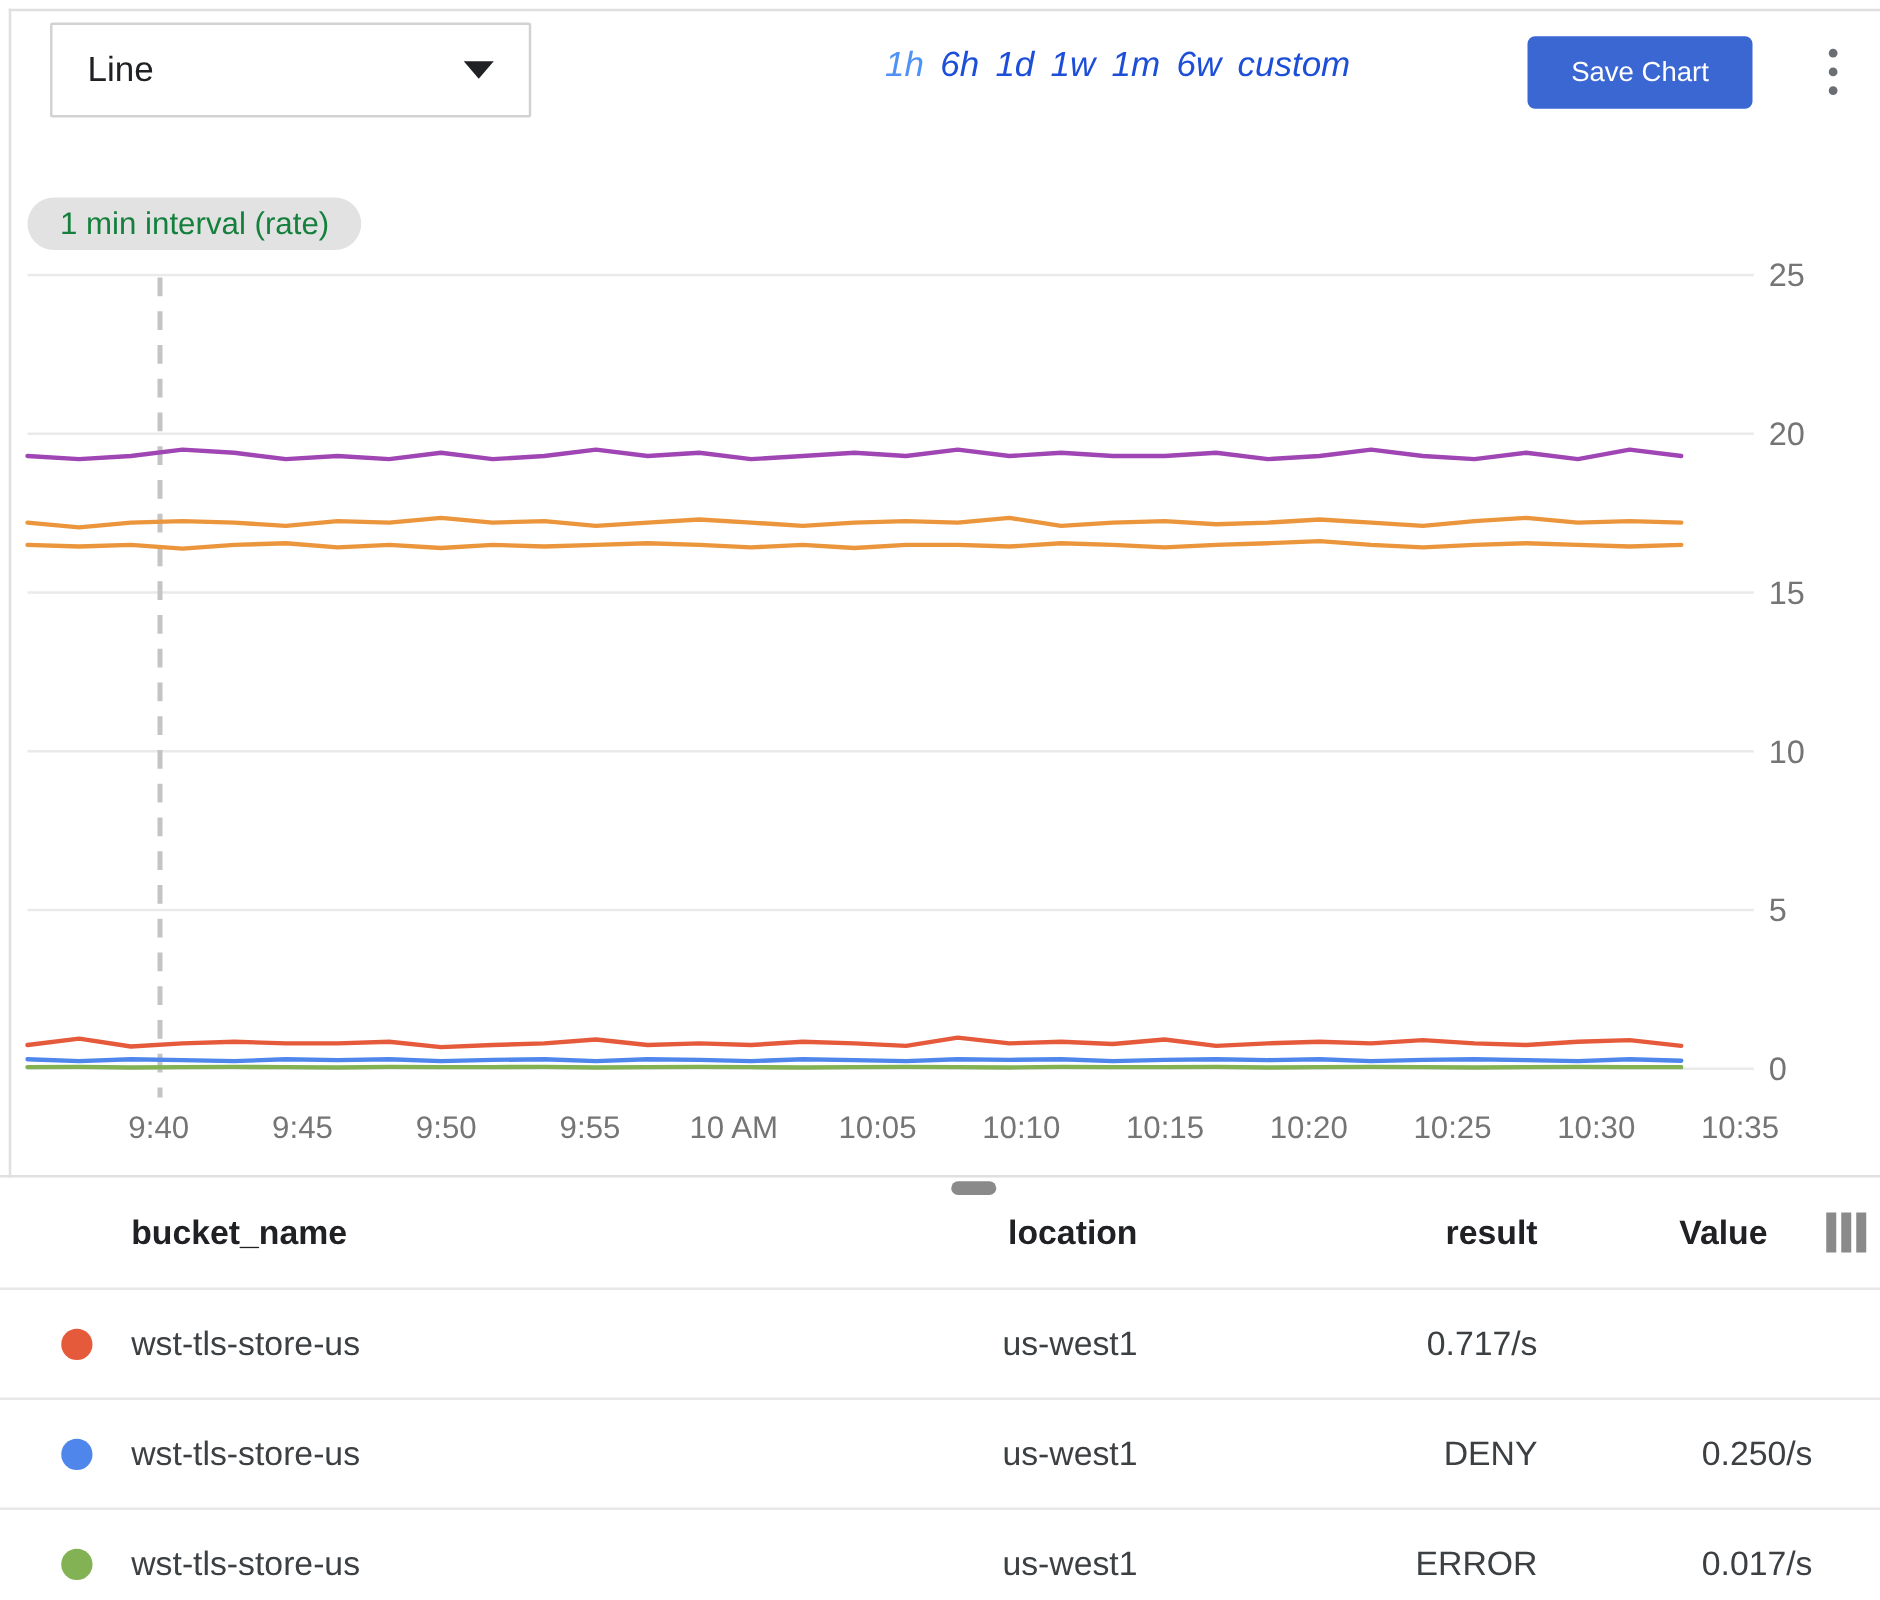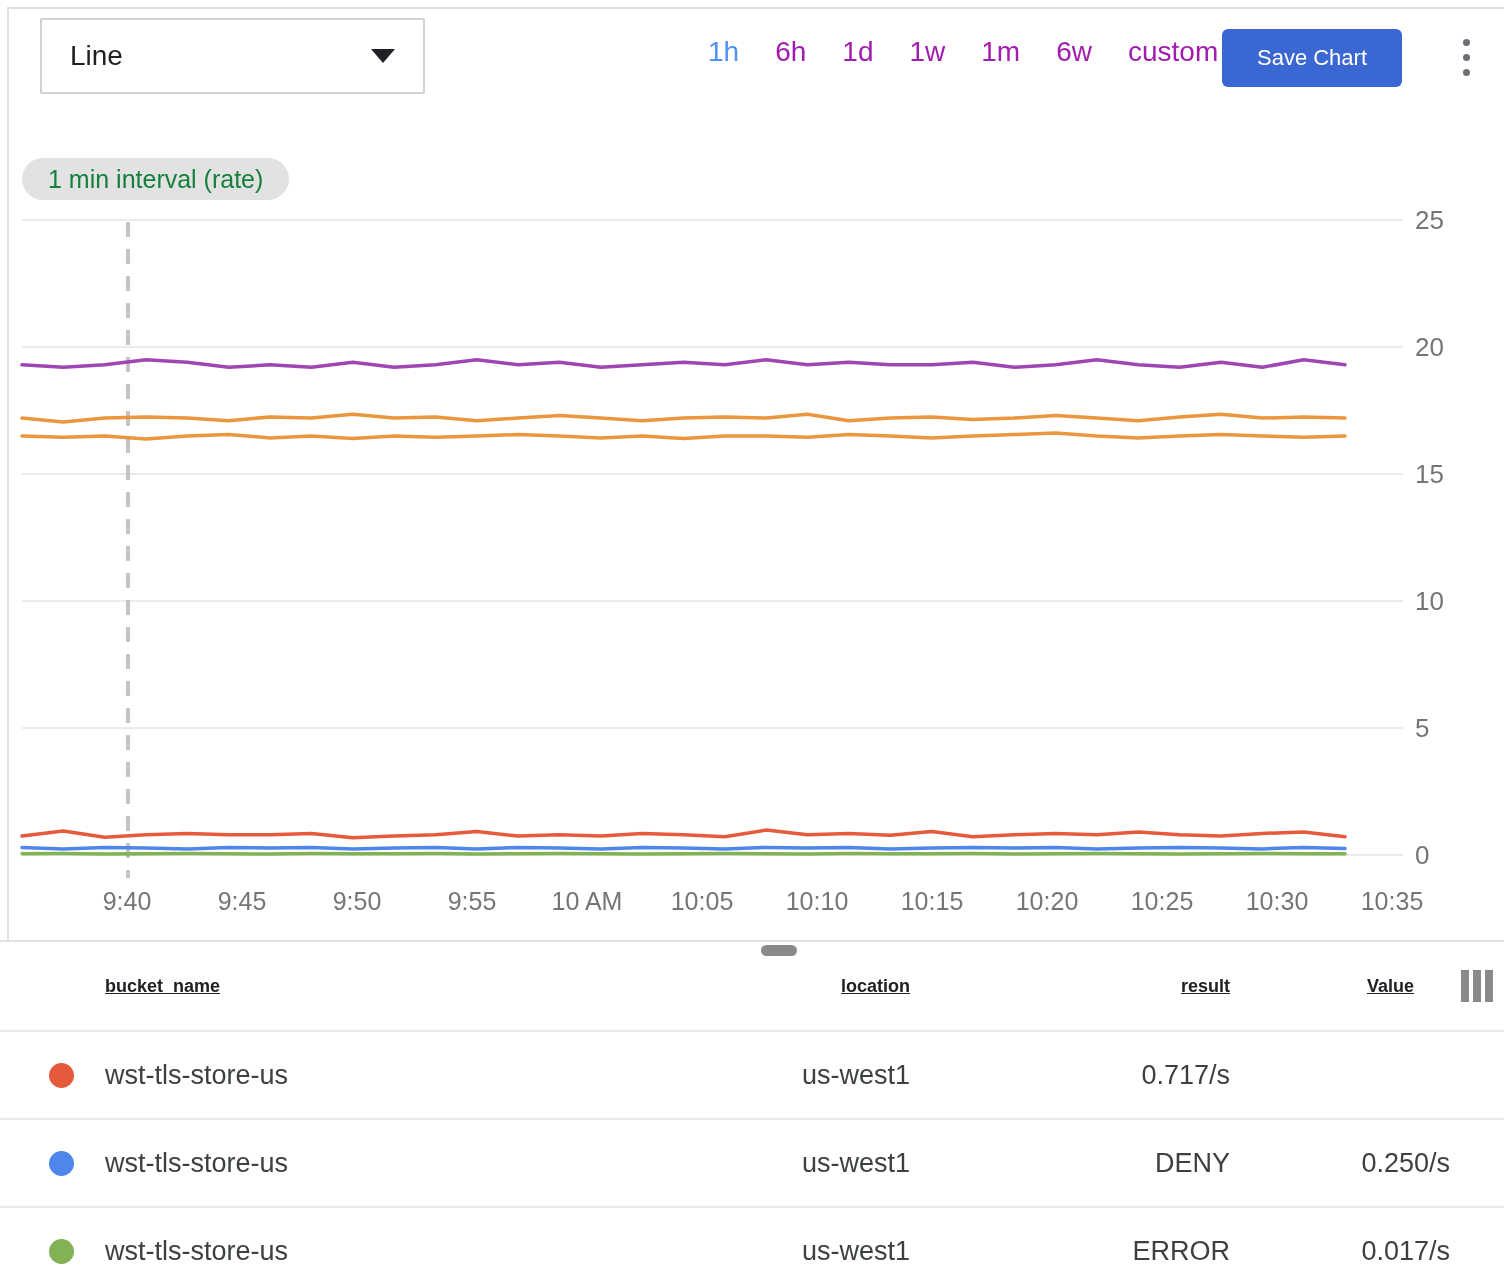--- a/index.html
+++ b/index.html
@@ -9,42 +9,42 @@
        border-top:2px solid #e0e0e0;border-left:2px solid #e0e0e0;pointer-events:none;}
   
   .toolbar{position:absolute;left:0;top:2px;width:1504px;height:100px;background:#fff;
        border-bottom:2px solid #e4e4e4;}
   .chart-type-select{position:absolute;left:40px;top:16px;width:385px;height:76px;
        background:#fff;border:2px solid #d2d2d2;border-radius:2px;box-sizing:border-box;
        display:flex;align-items:center;justify-content:space-between;padding:0 28px;cursor:pointer;}
   .chart-type-select .label{font-size:28px;color:#202124;}
   .caret{width:0;height:0;border-left:12px solid transparent;border-right:12px solid transparent;
        border-top:14px solid #202124;}
-  .ranges{position:absolute;left:708px;top:0;height:100px;display:flex;align-items:center;gap:36px;}
-  .range{font-size:28px;color:#a21caf;cursor:pointer;white-space:nowrap;}
+  .ranges{position:absolute;left:708px;top:0;height:100px;display:flex;align-items:center;gap:13px;font-style:italic;}
+  .range{font-size:28px;color:#1d4ed8;cursor:pointer;white-space:nowrap;}
   .range.active{color:#4E92F5;}
   .save-btn{position:absolute;left:1222px;top:27px;width:180px;height:58px;background:#3B67D2;
        border:none;border-radius:6px;color:#fff;font-size:22px;font-family:inherit;cursor:pointer;
        display:flex;align-items:center;justify-content:center;}
   .kebab{position:absolute;left:1444px;top:26px;width:44px;height:58px;display:flex;flex-direction:column;
        align-items:center;justify-content:center;gap:8px;cursor:pointer;}
   .kebab i{width:7px;height:7px;border-radius:50%;background:#6b6f73;}
   
   .chart-section{position:absolute;left:0;top:100px;width:1504px;height:840px;background:#fff;}
   .interval-badge{position:absolute;left:22px;top:58px;height:42px;border-radius:22px;background:#e2e2e2;
        display:inline-flex;align-items:center;padding:0 26px;font-size:25px;color:#15803d;}
   #chart-svg{position:absolute;left:0;top:0;}
   
   .table-divider{position:absolute;left:0;top:940px;width:1504px;height:2px;background:#e0e0e0;}
   .drag-handle{position:absolute;left:761px;top:945px;width:36px;height:11px;border-radius:6px;
        background:#8a8a8a;cursor:row-resize;}
   
   .legend-table{position:absolute;left:0;top:942px;width:1504px;}
   .trow{display:grid;grid-template-columns:105px 495px 310px 320px 220px 54px;align-items:center;}
-  .thead{height:88px;font-weight:bold;font-size:18px;color:#202124;text-decoration:underline;}
+  .thead{height:88px;font-weight:bold;font-size:27px;color:#202124;}
   .tbody-row{height:86px;border-top:2px solid #e8e8e8;font-size:27px;color:#3c4043;background:#fff;}
   .cell-dot{display:flex;justify-content:center;}
   .dot{width:25px;height:25px;border-radius:50%;margin-left:18px;}
   .cell-name{text-align:left;}
   .cell-loc{text-align:right;}
   .cell-res{text-align:right;padding-left:90px;}
   .cell-val{text-align:right;}
   .thead .cell-val{padding-right:36px;}
   .cols-icon{display:flex;gap:4px;justify-content:center;cursor:pointer;}
   .cols-icon i{width:8px;height:32px;background:#8a8a8a;display:block;}

